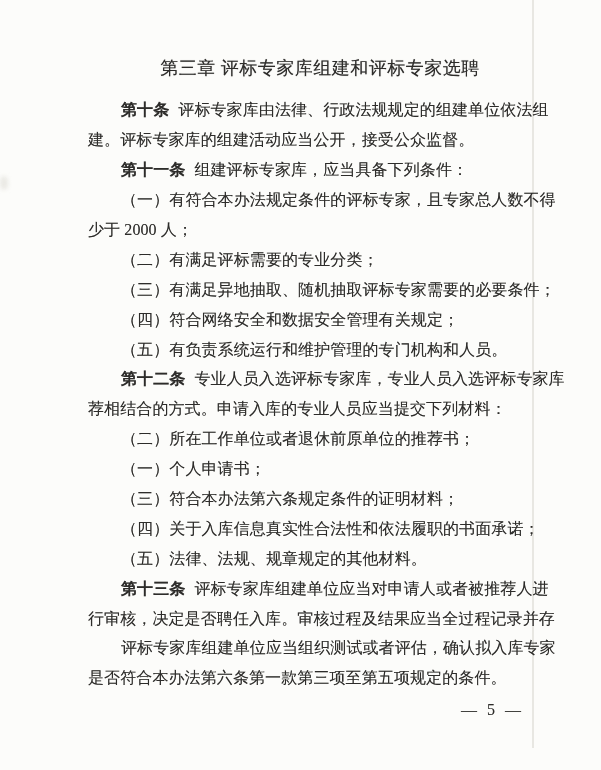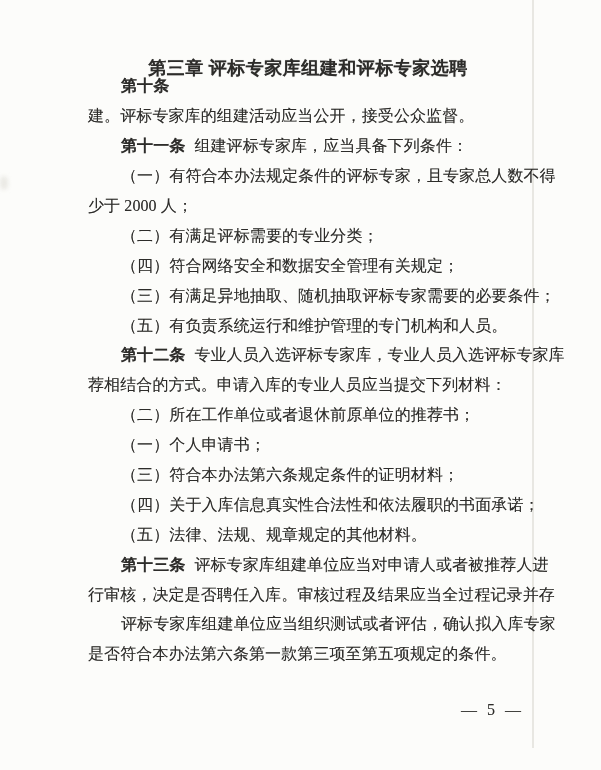--- a/index.html
+++ b/index.html
@@ -32,33 +32,33 @@
     top: 176px;
     width: 8px;
     height: 14px;
     background: #e9e8e3;
     border-radius: 50%;
     filter: blur(2px);
   }
   .title {
     position: absolute;
     top: 56px;
-    left: 88px;
+    left: 100px;
     width: 440px;
     margin: 0;
     text-align: center;
     font-size: 18px;
-    font-weight: bold;
+    font-weight: normal;
     letter-spacing: 0.5px;
     white-space: nowrap;
     text-shadow: 0 0 0.7px rgba(40, 40, 40, 0.45);
   }
   .body-block {
     position: absolute;
-    top: 72px;
+    top: 96px;
     left: 88px;
     width: 442px;
   }
   .line {
     height: 29.9px;
     display: flex;
     align-items: center;
     font-size: 16px;
     letter-spacing: 0.1px;
     white-space: nowrap;
@@ -84,20 +84,21 @@
 <div class="page">
   <div class="smudge"></div>
   <div class="scan-line"></div>
 
   <h1 class="title">第三章  评标专家库组建和评标专家选聘</h1>
 
   <div class="body-block">
 
       <div class="line indent">
         <span class="bold">第十条</span>
+        <span class="txt">评标专家库由法律、行政法规规定的组建单位依法组</span>
       </div>
 
       <div class="line">
         <span class="txt">建。评标专家库的组建活动应当公开，接受公众监督。</span>
       </div>
 
       <div class="line indent">
         <span class="bold">第十一条</span>
         <span class="txt">组建评标专家库，应当具备下列条件：</span>
       </div>
@@ -108,25 +109,25 @@
 
       <div class="line">
         <span class="txt">少于 2000 人；</span>
       </div>
 
       <div class="line indent">
         <span class="txt">（二）有满足评标需要的专业分类；</span>
       </div>
 
       <div class="line indent">
-        <span class="txt">（四）符合网络安全和数据安全管理有关规定；</span>
+        <span class="txt">（三）有满足异地抽取、随机抽取评标专家需要的必要条件；</span>
       </div>
 
       <div class="line indent">
-        <span class="txt">（三）有满足异地抽取、随机抽取评标专家需要的必要条件；</span>
+        <span class="txt">（四）符合网络安全和数据安全管理有关规定；</span>
       </div>
 
       <div class="line indent">
         <span class="txt">（五）有负责系统运行和维护管理的专门机构和人员。</span>
       </div>
 
       <div class="line indent">
         <span class="bold">第十二条</span>
         <span class="txt">专业人员入选评标专家库，专业人员入选评标专家库</span>
       </div>

